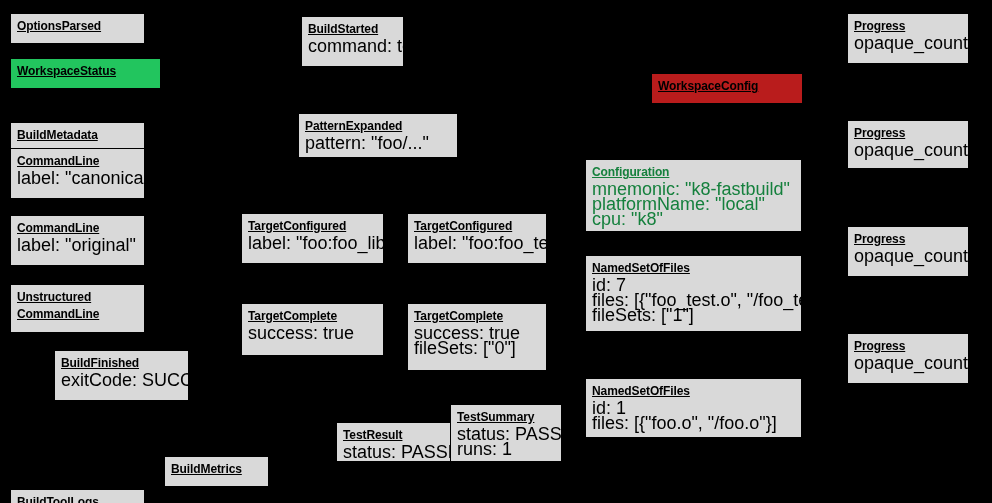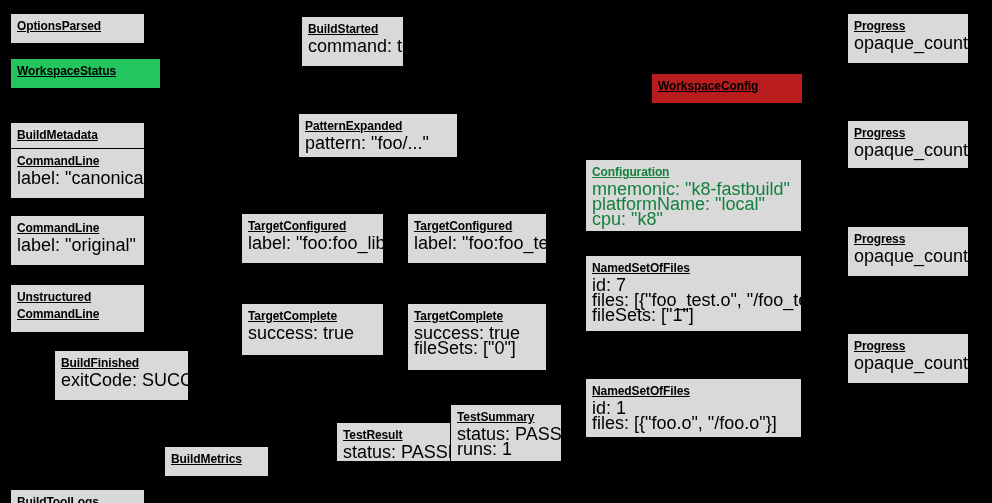--- a/index.html
+++ b/index.html
@@ -75,21 +75,21 @@
     </div>
     <div class="node" style="left: 10px; top: 350px; width: 135px; height: 51px; background: rgb(217, 217, 217); border-color: rgb(0, 0, 0); color: rgb(0, 0, 0); margin-left: 44px;">
       <span class="node-title">BuildFinished</span>
       <span class="node-fields">
         <span class="node-field">exitCode: SUCCESS</span>
       </span>
     </div>
     <div class="node" style="left: 10px; top: 446px; width: 135px; height: 31px; background: rgb(217, 217, 217); border-color: rgb(0, 0, 0); color: rgb(0, 0, 0); margin-top: 43px;">
       <span class="node-title">BuildToolLogs</span>
     </div>
-    <div class="node" style="left: 164px; top: 446px; width: 105px; height: 31px; background: rgb(217, 217, 217); border-color: rgb(0, 0, 0); color: rgb(0, 0, 0);">
+    <div class="node" style="left: 164px; top: 456px; width: 105px; height: 31px; background: rgb(217, 217, 217); border-color: rgb(0, 0, 0); color: rgb(0, 0, 0);">
       <span class="node-title">BuildMetrics</span>
     </div>
     <div class="node" style="left: 301px; top: 16px; width: 103px; height: 51px; background: rgb(217, 217, 217); border-color: rgb(0, 0, 0); color: rgb(0, 0, 0);">
       <span class="node-title">BuildStarted</span>
       <span class="node-fields">
         <span class="node-field">command: test</span>
       </span>
     </div>
     <div class="node" style="left: 298px; top: 113px; width: 160px; height: 45px; background: rgb(217, 217, 217); border-color: rgb(0, 0, 0); color: rgb(0, 0, 0);">
       <span class="node-title">PatternExpanded</span>

